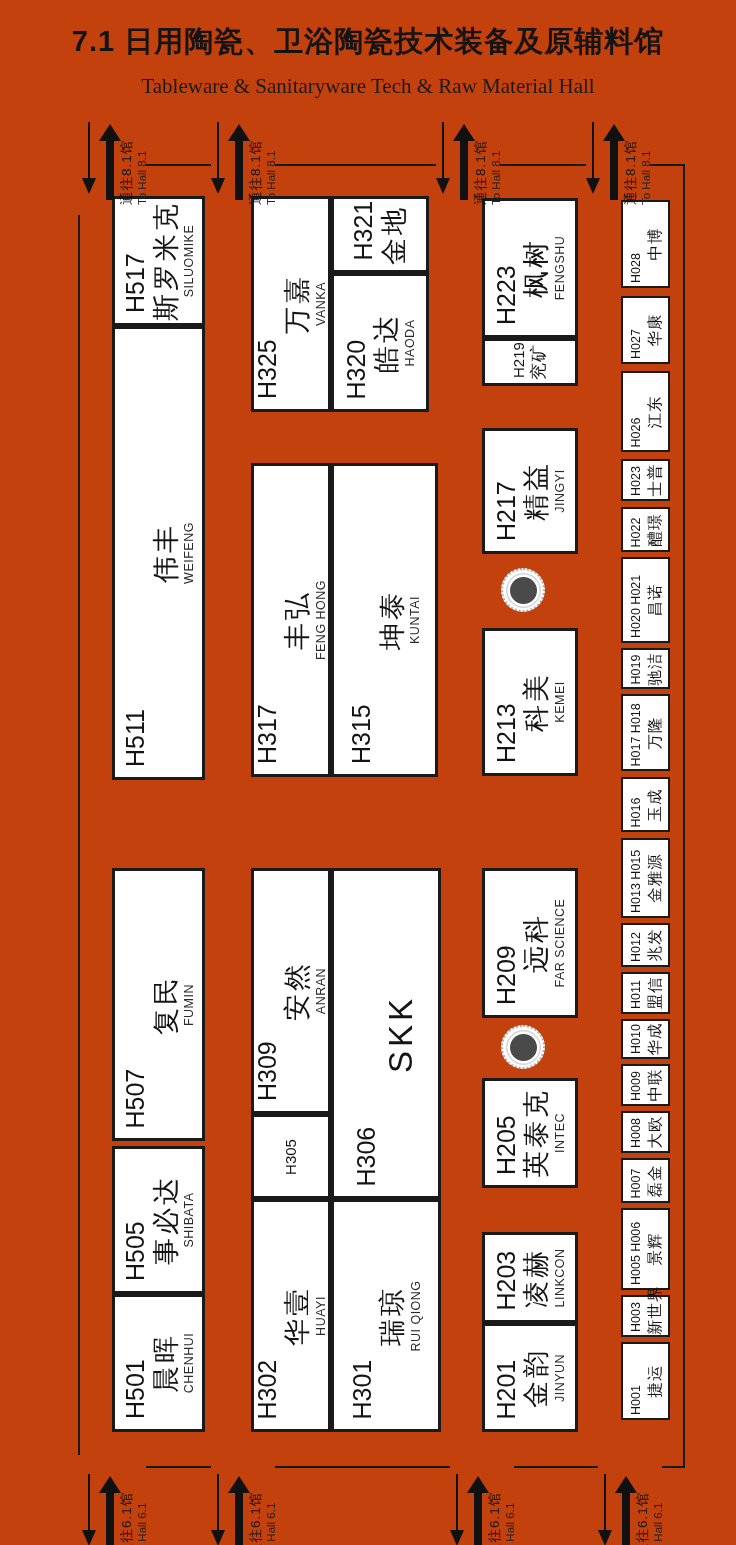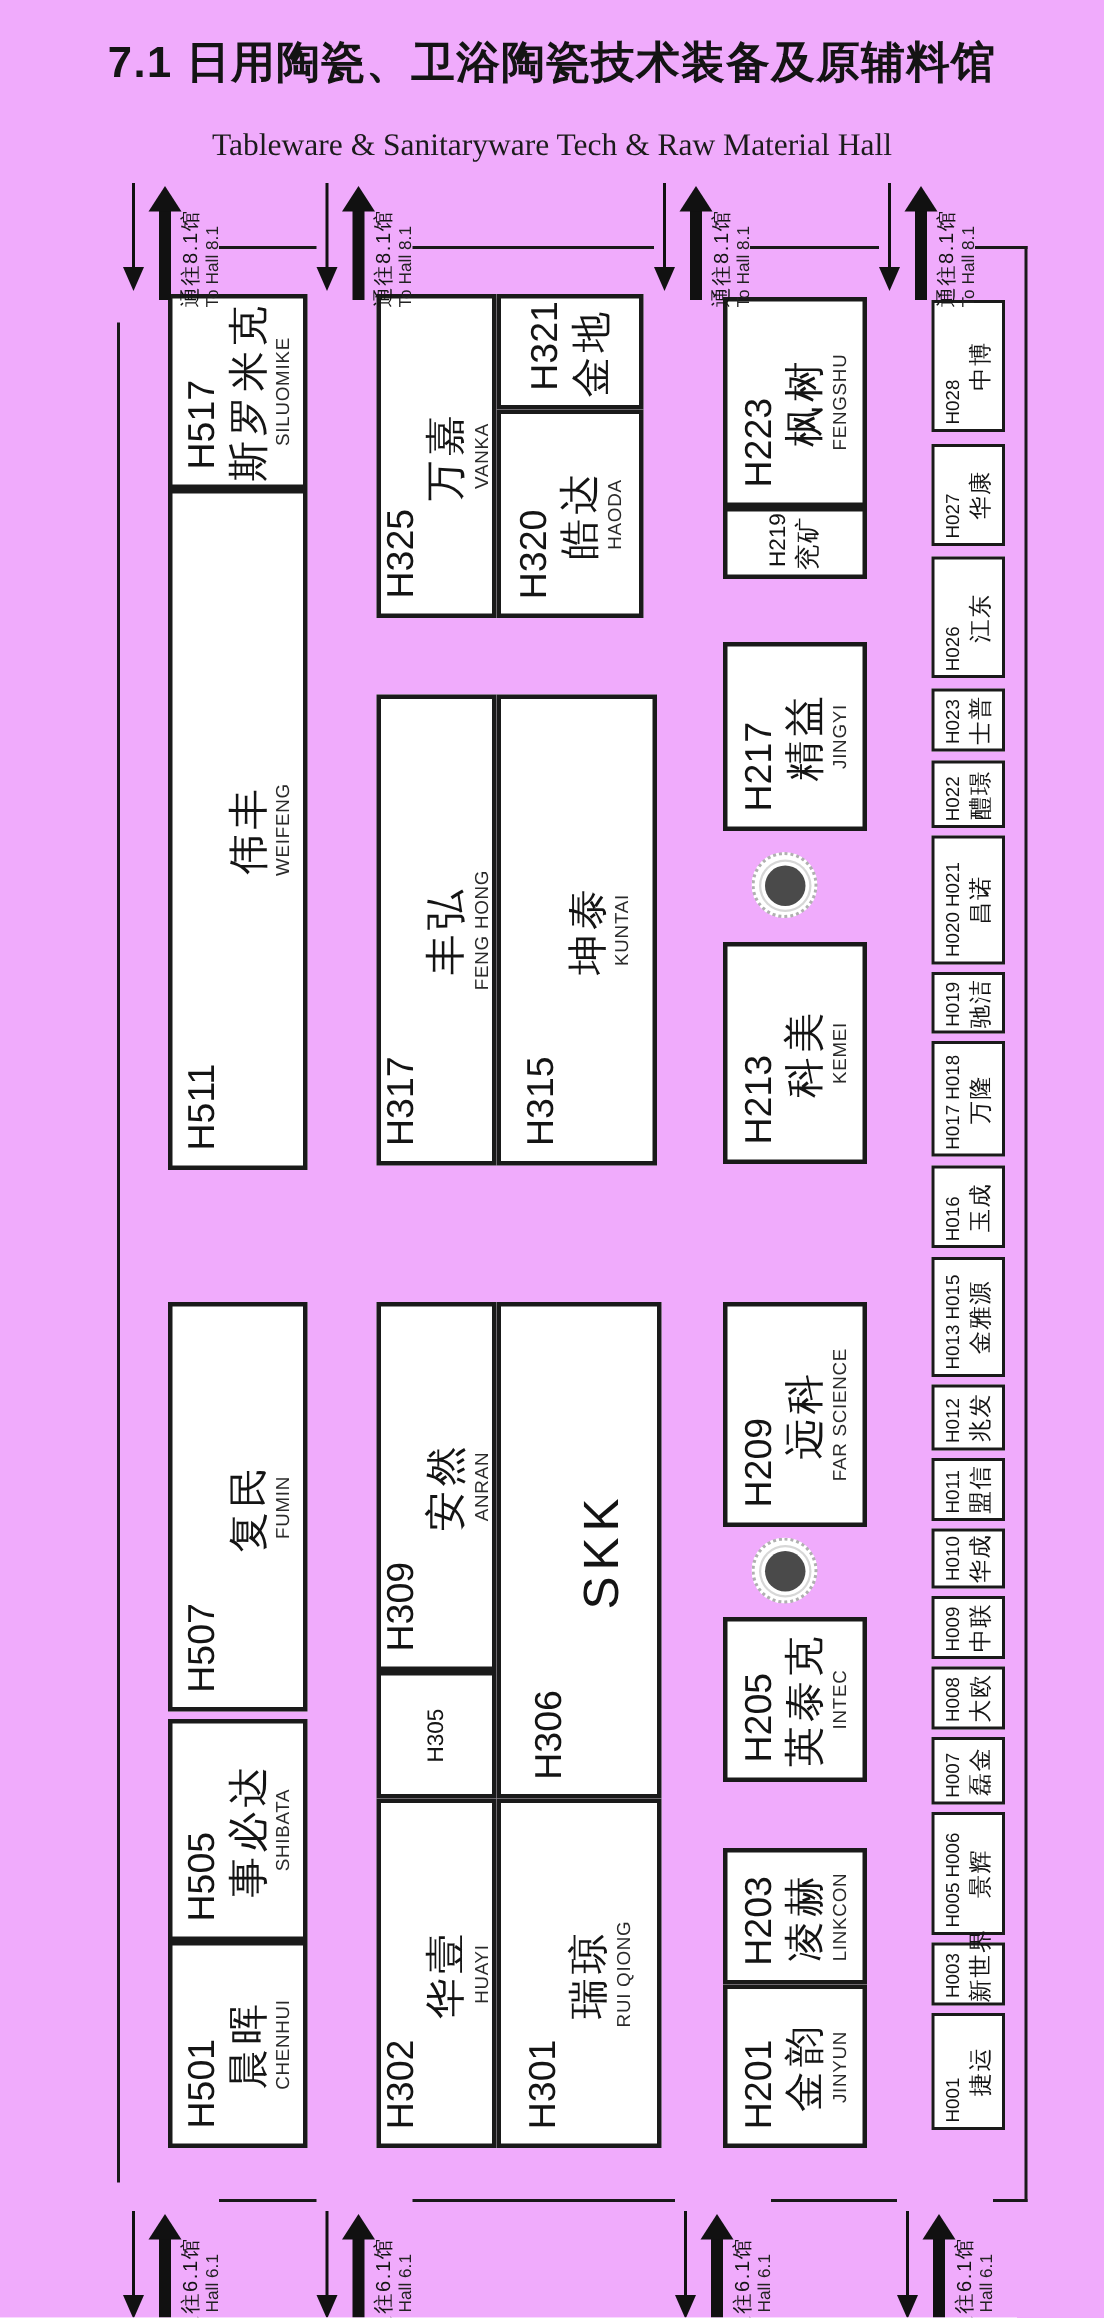--- a/index.html
+++ b/index.html
@@ -1,20 +1,20 @@
 <!DOCTYPE html>
 <html><head>
 <meta charset="utf-8">
 <style>
   html,body{margin:0;padding:0;background:#fff}
-  .page{position:relative;width:736px;height:1545px;background:#f0abfc;overflow:hidden;
+  .page{position:relative;width:736px;height:1545px;background:#c2410c;overflow:hidden;
         font-family:"Liberation Sans",sans-serif;color:#141414}
   .header{position:absolute;top:22px;left:0;width:736px;text-align:center}
   .title-zh{font-size:29px;font-weight:700;letter-spacing:1px}
-  .title-en{font-size:21px;font-family:"Liberation Serif",serif;margin-top:22px;color:#1b1b1b}
+  .title-en{font-size:21px;font-family:"Liberation Serif",serif;margin-top:12px;color:#1b1b1b}
   .plan{position:absolute;left:0;top:0;width:736px;height:1545px}
   .wall{position:absolute;background:#1a1a1a}
   
   .booth{position:absolute;border:3px solid #1a1a1a;background:#fff;box-sizing:border-box}
   .booth.size-sm{border-width:2px}
   .rot{position:absolute;left:50%;top:50%;transform:translate(-50%,-50%) rotate(-90deg);
        display:flex;flex-direction:column;justify-content:center;gap:2px}
   .b-code,.b-zh,.b-en{white-space:nowrap;line-height:1.1}
   .b-zh,.b-en{text-align:center}
   .size-lg .b-code{font-size:25px;padding-left:10px}

